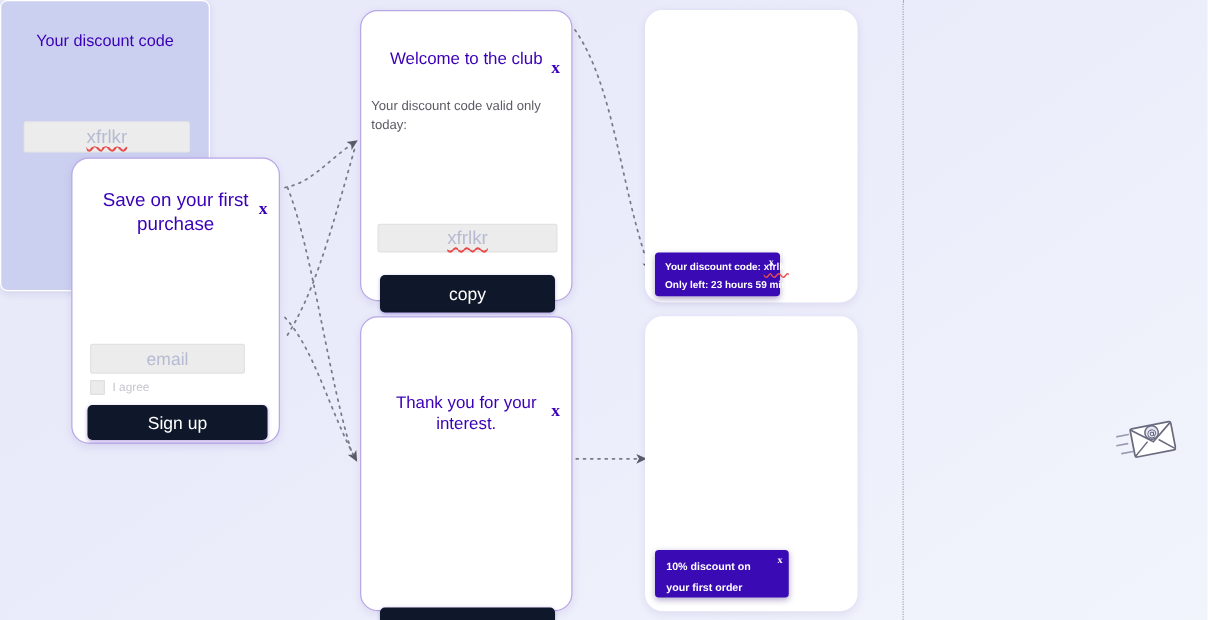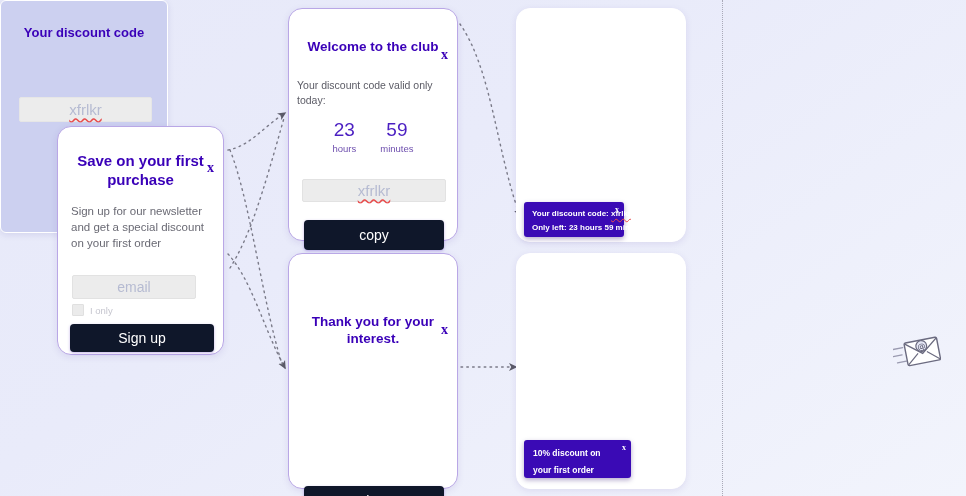--- a/index.html
+++ b/index.html
@@ -40,21 +40,21 @@
     color: #3a00b8;
     font-size: 14px;
     line-height: 1;
     letter-spacing: 0;
     cursor: pointer;
     font-family: "Liberation Serif", serif;
   }
 
   .card-title {
     color: #3a00b8;
-    font-weight: bold;
+    font-weight: normal;
     text-align: center;
     line-height: 1.25;
   }
 
   .card-sub {
     color: #6a6a74;
     text-align: left;
     font-size: 11.5px;
     line-height: 1.42;
   }
@@ -203,48 +203,37 @@
 
     <path d="M460,24 C492,70 496,150 520,216" fill="none" stroke="#7a7a88" stroke-width="1.4" stroke-dasharray="1.6 4.2" stroke-linecap="round" marker-end="url(#ah)"></path>
 
     <path d="M461,367 L516,367" fill="none" stroke="#7a7a88" stroke-width="1.4" stroke-dasharray="1.6 4.2" stroke-linecap="round" marker-end="url(#ah)"></path>
   </svg>
 
   <div class="card" id="card-signup">
     <div class="card-inner">
       <span class="close-x">x</span>
       <div class="card-title">Save on your first purchase</div>
-      <div class="card-sub">Sign up for our newsletter and get a special discount on your first order</div>
       <div class="field">
         <span class="field-text">email</span>
       </div>
       <div class="agree-row">
         <span class="checkbox"></span>
-        <span class="agree-label">I only</span>
+        <span class="agree-label">I agree</span>
       </div>
       <button class="btn">Sign up</button>
     </div>
   </div>
 
   <div class="card" id="card-welcome">
     <div class="card-inner">
       <span class="close-x">x</span>
       <div class="card-title">Welcome to the club</div>
       <div class="card-sub">Your discount code valid only today:</div>
 
-      <div class="timer">
-        <div class="timer-col">
-          <div class="timer-num">23</div>
-          <div class="timer-lbl">hours</div>
-        </div>
-        <div class="timer-col">
-          <div class="timer-num">59</div>
-          <div class="timer-lbl">minutes</div>
-        </div>
-      </div>
 
       <div class="field">
         <span class="field-text spell">xfrlkr</span>
       </div>
       <button class="btn">copy</button>
     </div>
   </div>
 
   <div class="card" id="card-thanks">
     <div class="card-inner">

